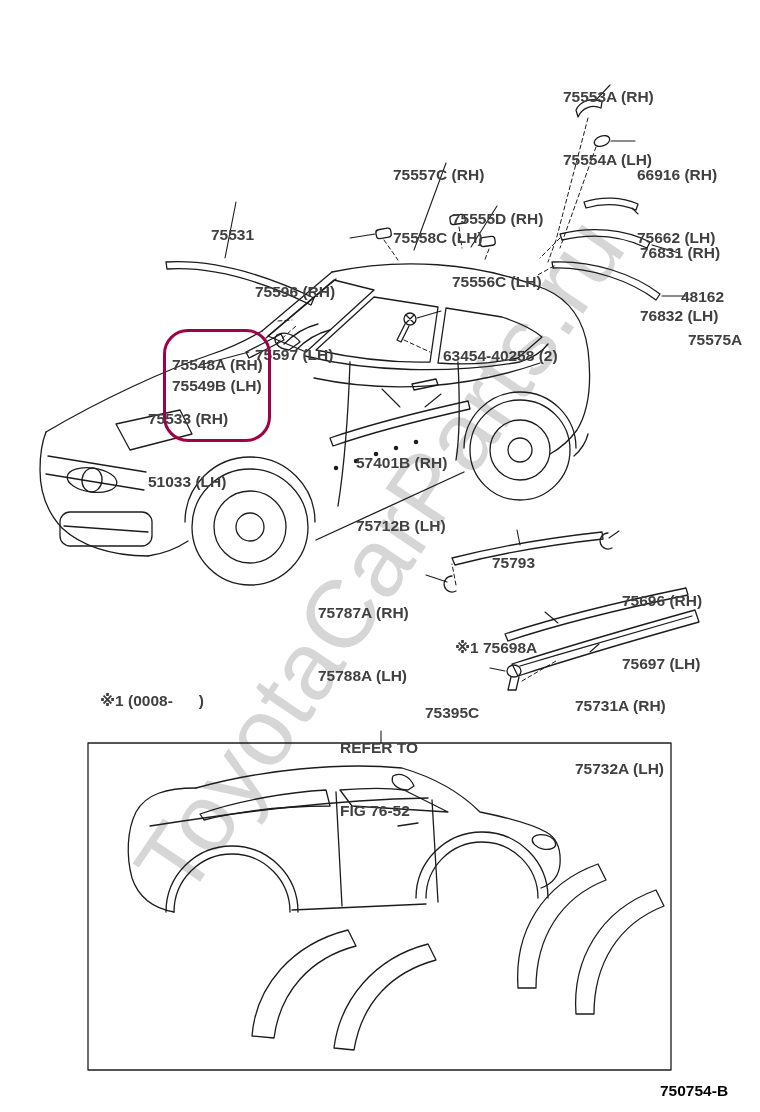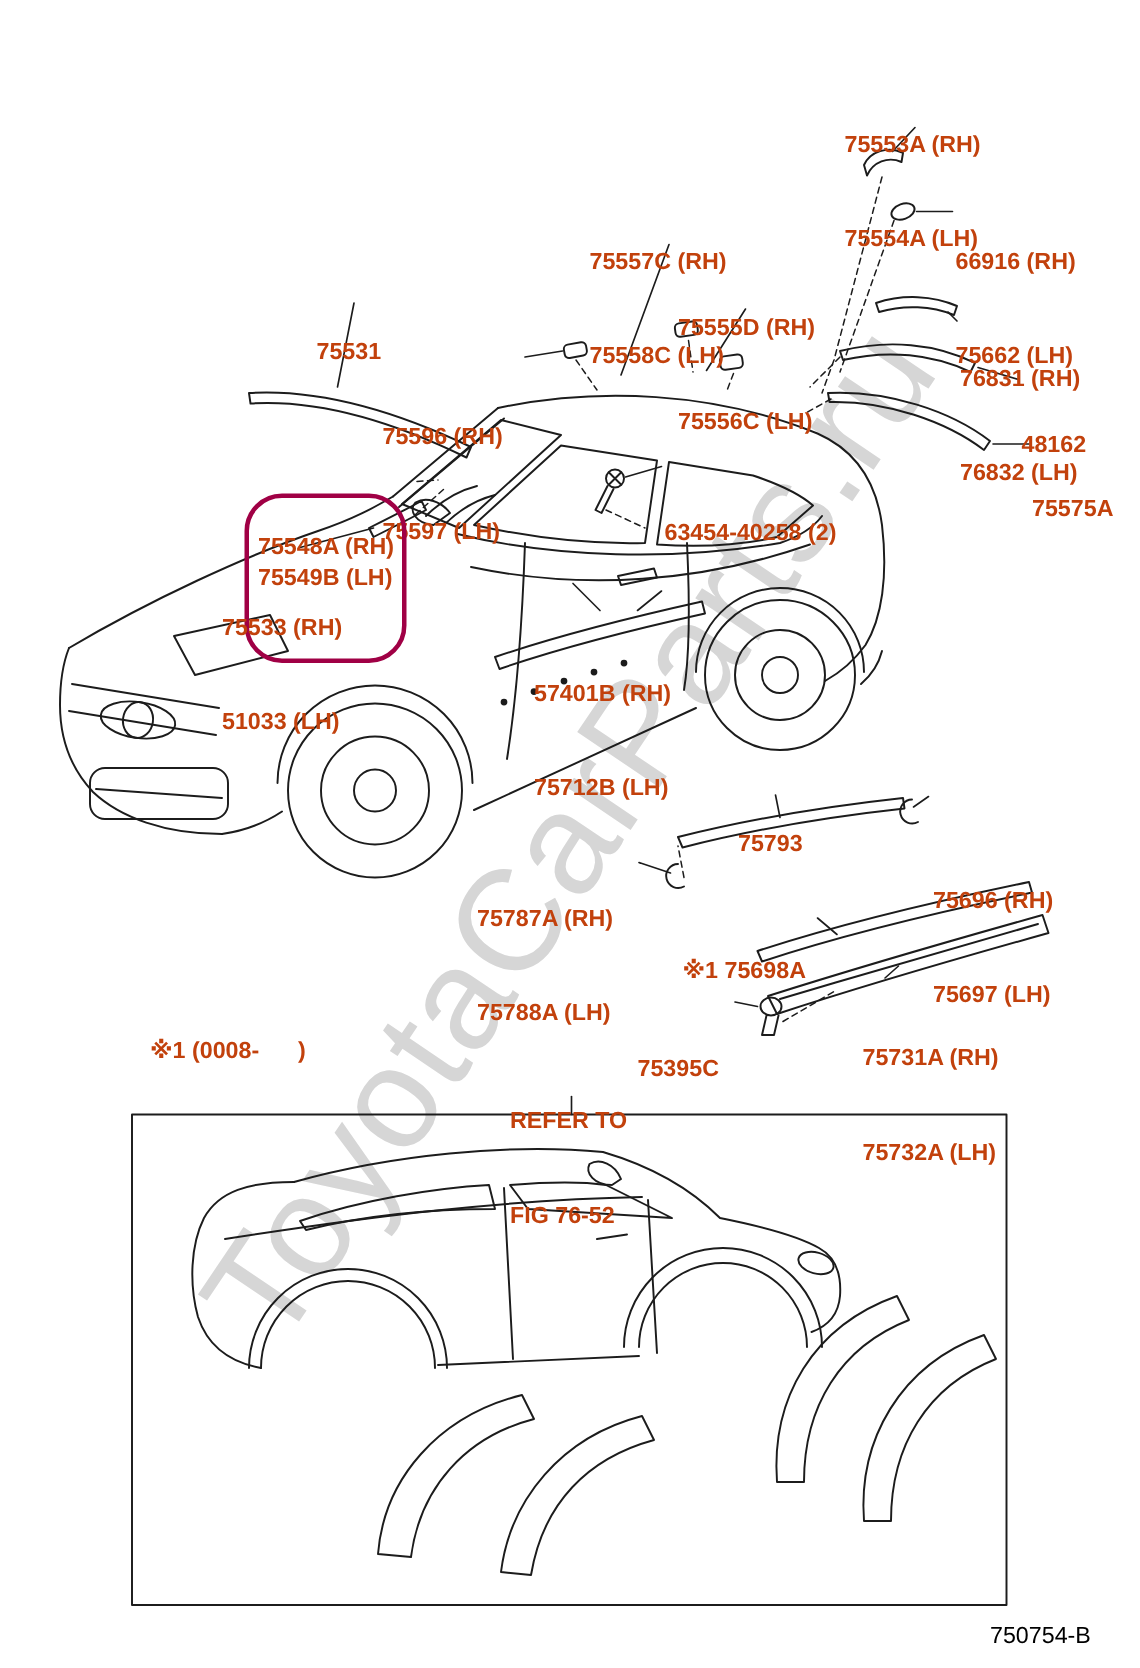--- a/index.html
+++ b/index.html
@@ -4,23 +4,23 @@
 <style>
   html,body{margin:0;padding:0}
   body{width:760px;height:1112px;position:relative;background:#ffffff;
        font-family:"Liberation Sans","DejaVu Sans",sans-serif;overflow:hidden}
   .watermark{position:absolute;left:50%;top:50%;z-index:0;
        transform:translate(-50%,-50%) rotate(-56deg);
        font-size:96px;font-weight:400;color:#d6d6d6;white-space:nowrap;
        letter-spacing:1px;user-select:none}
   .art{position:absolute;left:0;top:0;z-index:1}
   .label{position:absolute;z-index:2;font-size:15.5px;line-height:21px;
-       font-weight:700;color:#c2410c;white-space:pre}
+       font-weight:700;color:#404040;white-space:pre}
   .highlight{border:3px solid #a00045;padding:1px 6px}
-  .doc-number{position:absolute;z-index:2;font-size:15.5px;font-weight:400;white-space:pre}
+  .doc-number{position:absolute;z-index:2;font-size:15.5px;font-weight:700;white-space:pre}
 </style>
 </head>
 <body>
 
 <div class="watermark">ToyotaCarParts.ru</div>
 
 <svg class="art" width="760" height="1112" viewBox="0 0 760 1112">
   <g fill="none" stroke="#1c1c1c" stroke-width="1.3" stroke-linecap="round" stroke-linejoin="round">
 
     <g>

